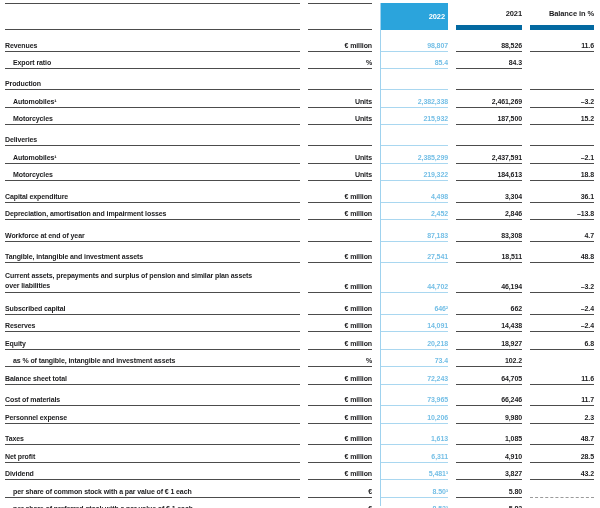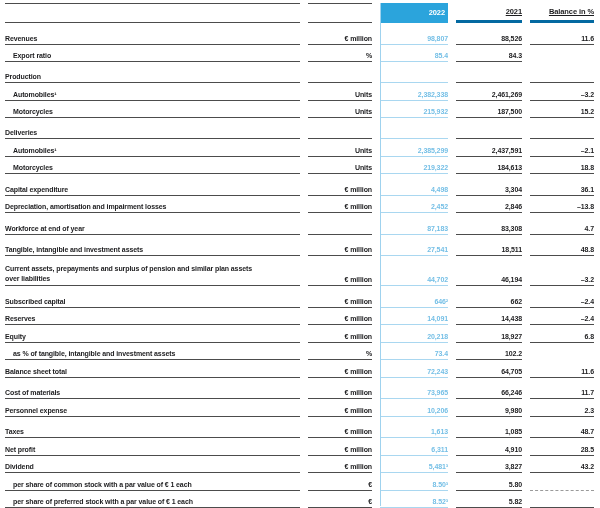--- a/index.html
+++ b/index.html
@@ -22,24 +22,24 @@
     display:flex; align-items:flex-end; padding-bottom:2px;
     overflow:hidden;
   }
   .lab  { justify-content:flex-start; text-align:left; }
   .unit, .v22, .v21, .chg { justify-content:flex-end; text-align:right; }
   .v22  { color:#74bfe6; }
   .ind  { padding-left:8px; }
   .line   { border-bottom:1px solid #4c4c4c; }
   .line22 { border-bottom:1px solid #a9d7f0; }
   .dashed { border-bottom:1px dashed #9a9a9a; }
-  .row.header { height:20px; margin-top:3px; }
+  .row.header { height:27px; margin-top:3px; }
   .row.header .c { align-items:center; padding-bottom:1px; font-size:7.5px; }
   .row.header .topline { border-top:1px solid #4c4c4c; border-bottom:1px solid #4c4c4c; }
-  .row.header .hcell   { border-bottom:3px solid #0369a1;text-decoration:underline; }
+  .row.header .hcell   { border-bottom:5px solid #0369a1; }
   .row.header .box {
     background:#2ba4dc; color:#ffffff; padding-right:3px;
     justify-content:flex-end; border-bottom:none;
   }
   .row.data    { height:17.5px; }
   .row.data.tall { height:30px; }
   .row.data.tall .lab { white-space:pre-line; line-height:1.35; }
   .row.section { height:13px; }
   .group.g-section { margin-top:8px; }
   .group.g-plain   { margin-top:4px; }

